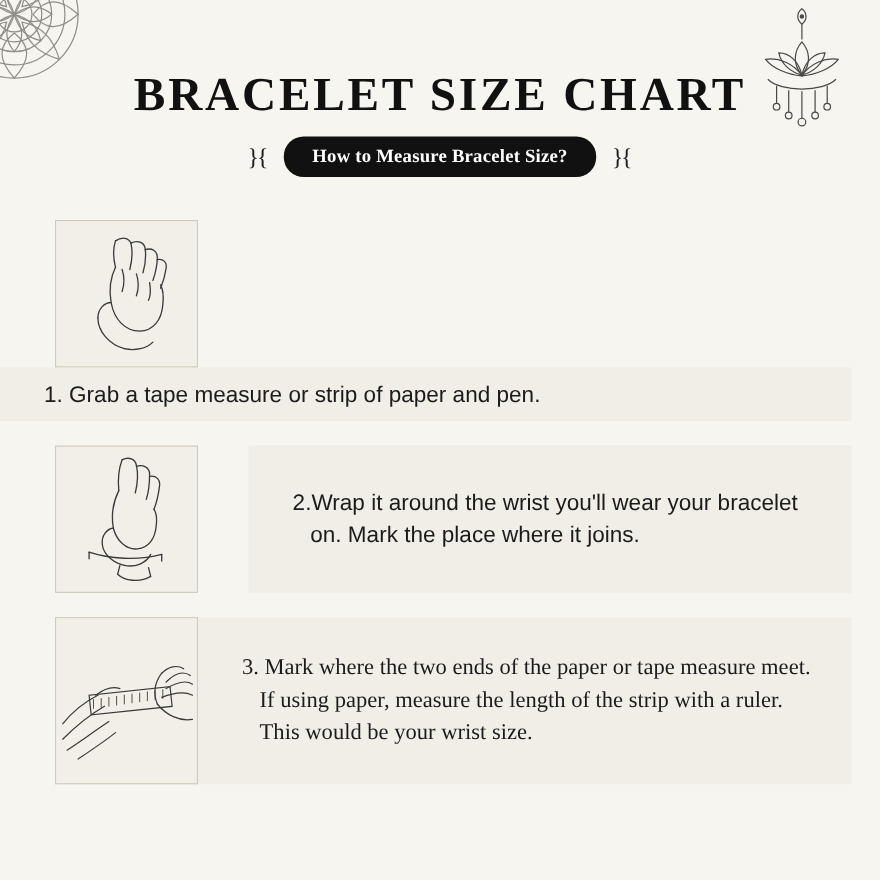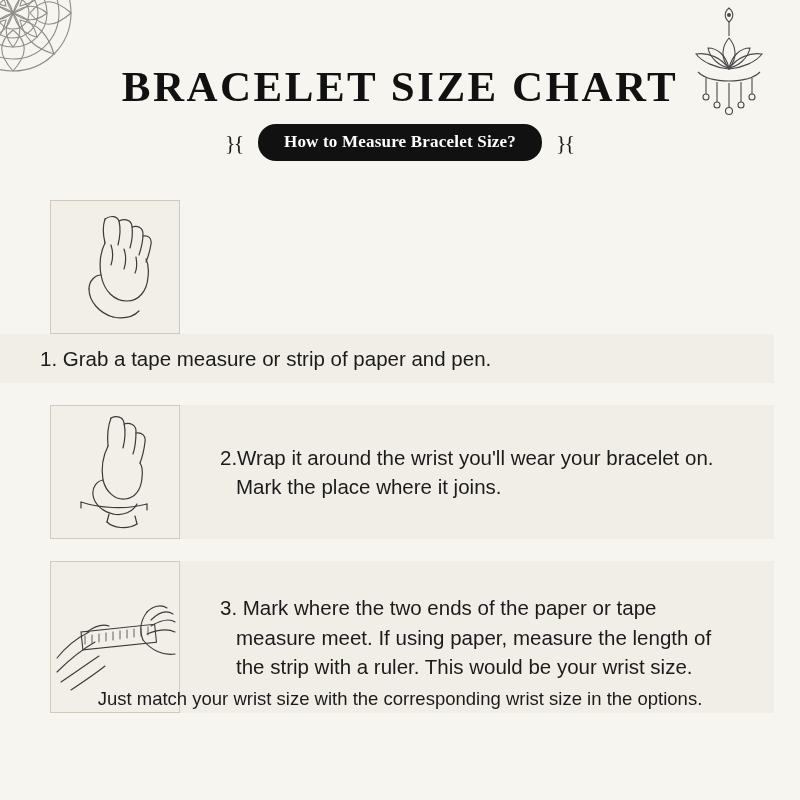--- a/index.html
+++ b/index.html
@@ -121,22 +121,22 @@
   }
   .step .band p {
     margin: 0;
     font-size: 20.5px;
     line-height: 1.42;
     color: #1b1b1b;
     text-indent: -16px;
     padding-left: 16px;
   }
   .step1 { min-height: 132px; flex-direction: column; }
-  .step2 { min-height: 132px; }
-  .step3 { min-height: 150px; }
+  .step2 { min-height: 132px; gap: 46px; }
+  .step3 { min-height: 150px; font-family: Liberation Serif, serif; }
 
   .footer {
     position: absolute;
     bottom: 38px;
     left: 0;
     width: 800px;
     text-align: center;
     font-size: 18.5px;
     color: #1b1b1b;
   }
@@ -301,14 +301,13 @@
           </g>
         </svg>
       </div>
       <div class="band">
         <p>3. Mark where the two ends of the paper or tape measure meet. If using paper, measure the length of the strip with a ruler. This would be your wrist size.</p>
       </div>
     </div>
 
   </div>
 
-  <div class="footer">Just match your wrist size with the corresponding wrist size in the options.</div>
 </div>
 
 </body></html>

